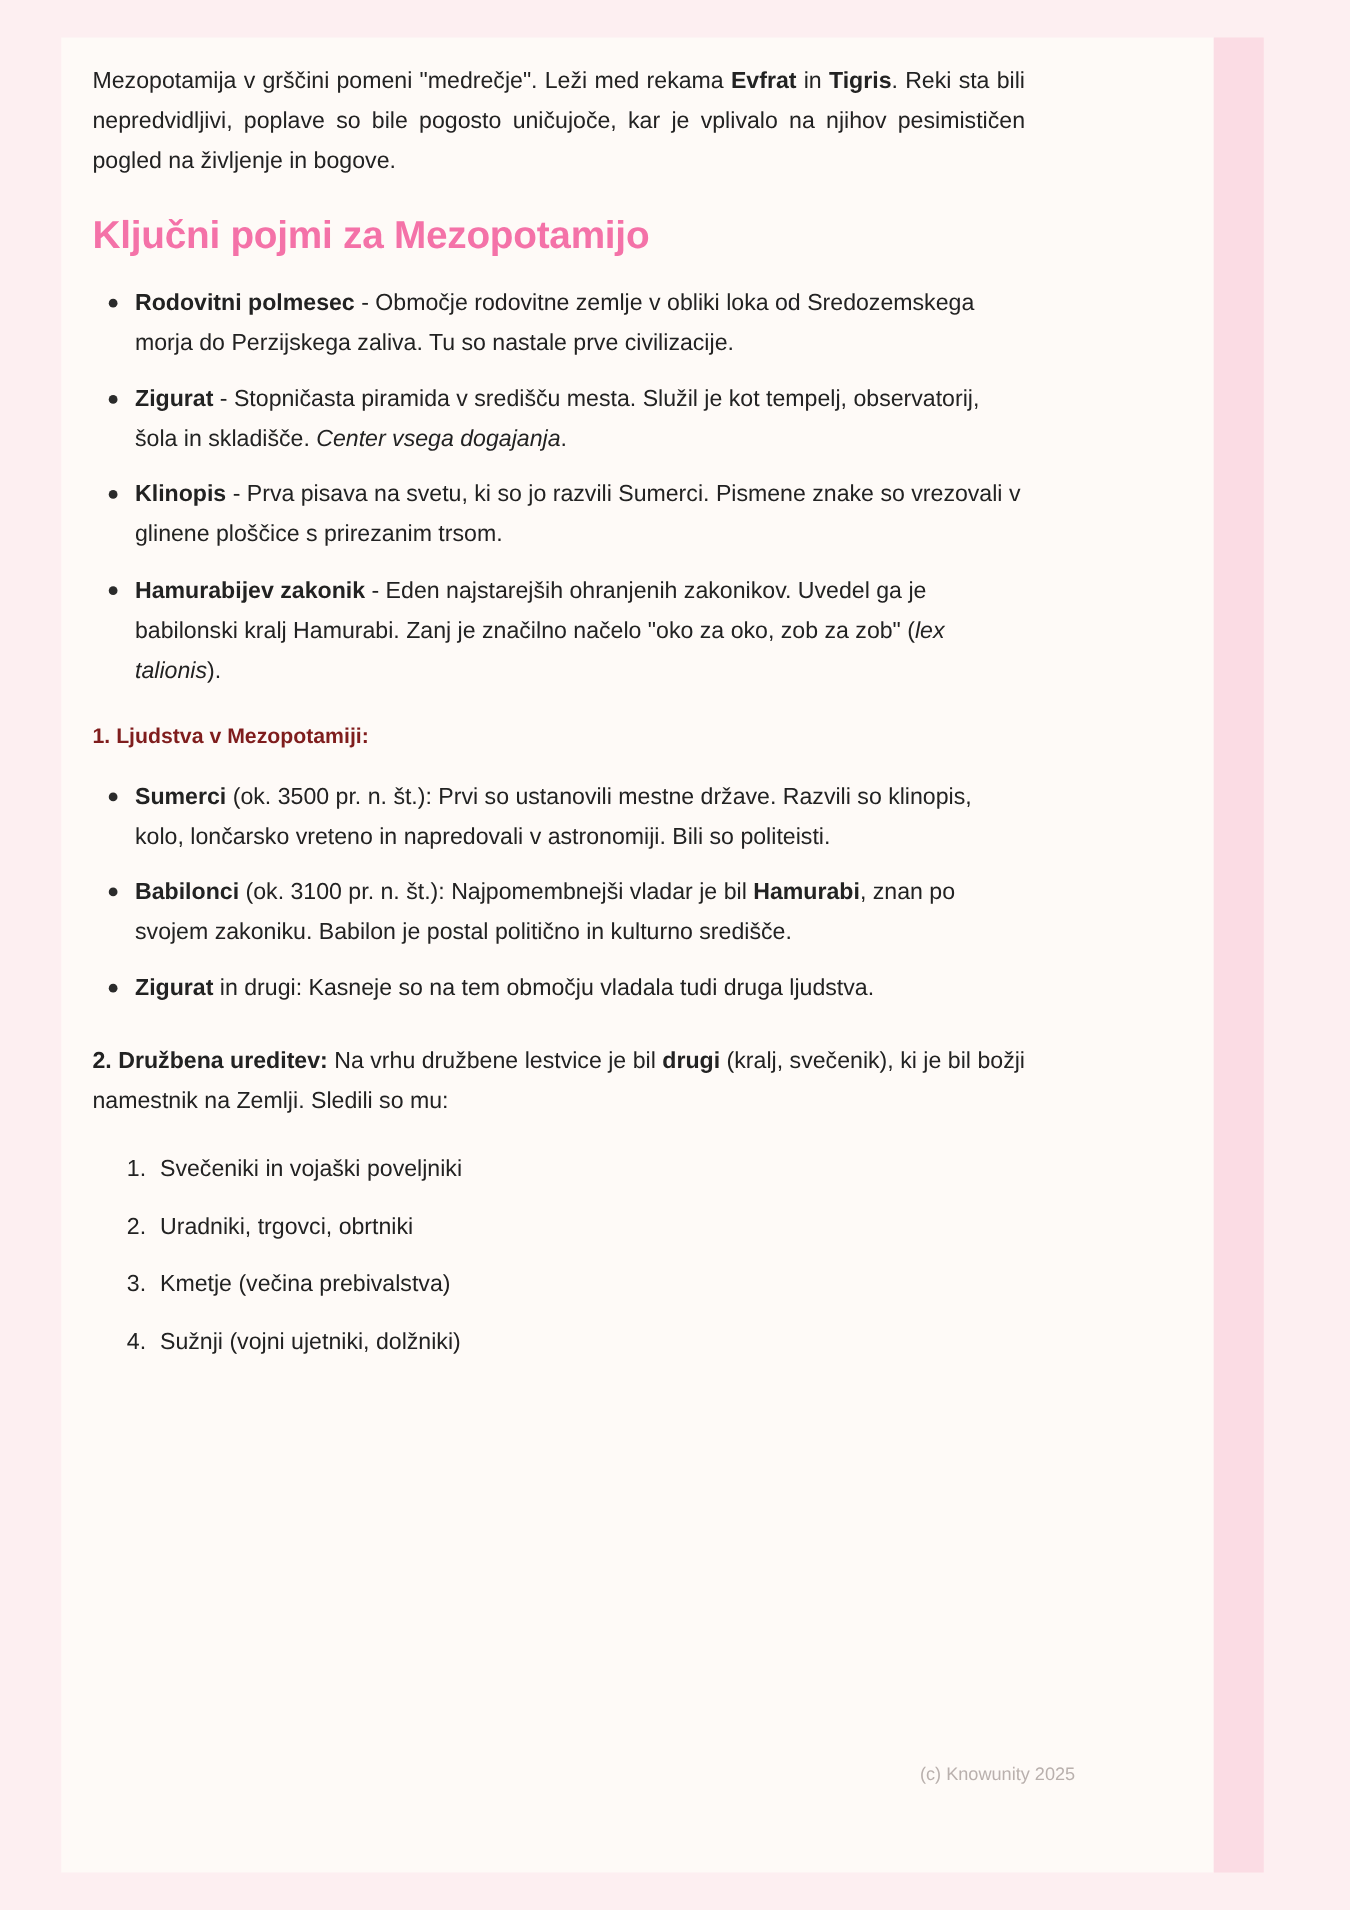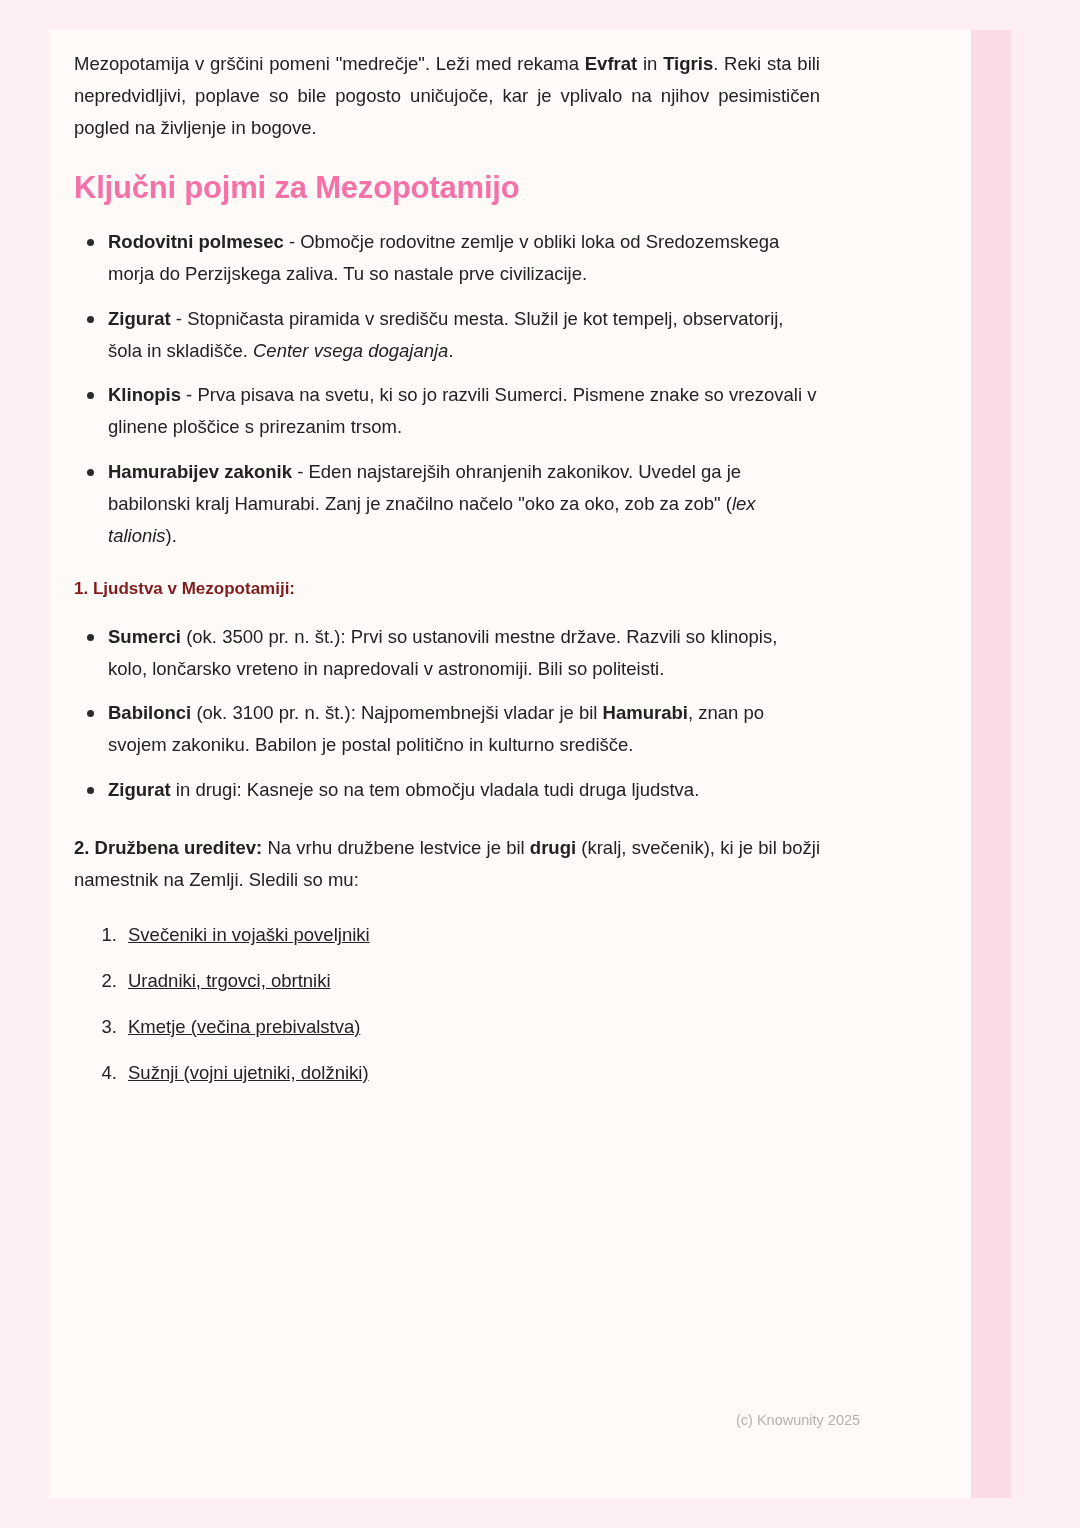--- a/index.html
+++ b/index.html
@@ -90,21 +90,20 @@
     border-radius: 50%;
     background: #2b2b2b;
   }
   ol.ranked {
     margin: 0;
     padding-left: 48px;
   }
   ol.ranked > li {
     margin-bottom: 14px;
     padding-left: 6px;
-    text-decoration: underline;
   }
   b, strong { font-weight: bold; }
   i, em { font-style: italic; }
   .numbered-para {
     margin: 26px 0 24px 0;
     text-align: justify;
   }
   .footer-credit {
     position: absolute;
     left: 736px;

